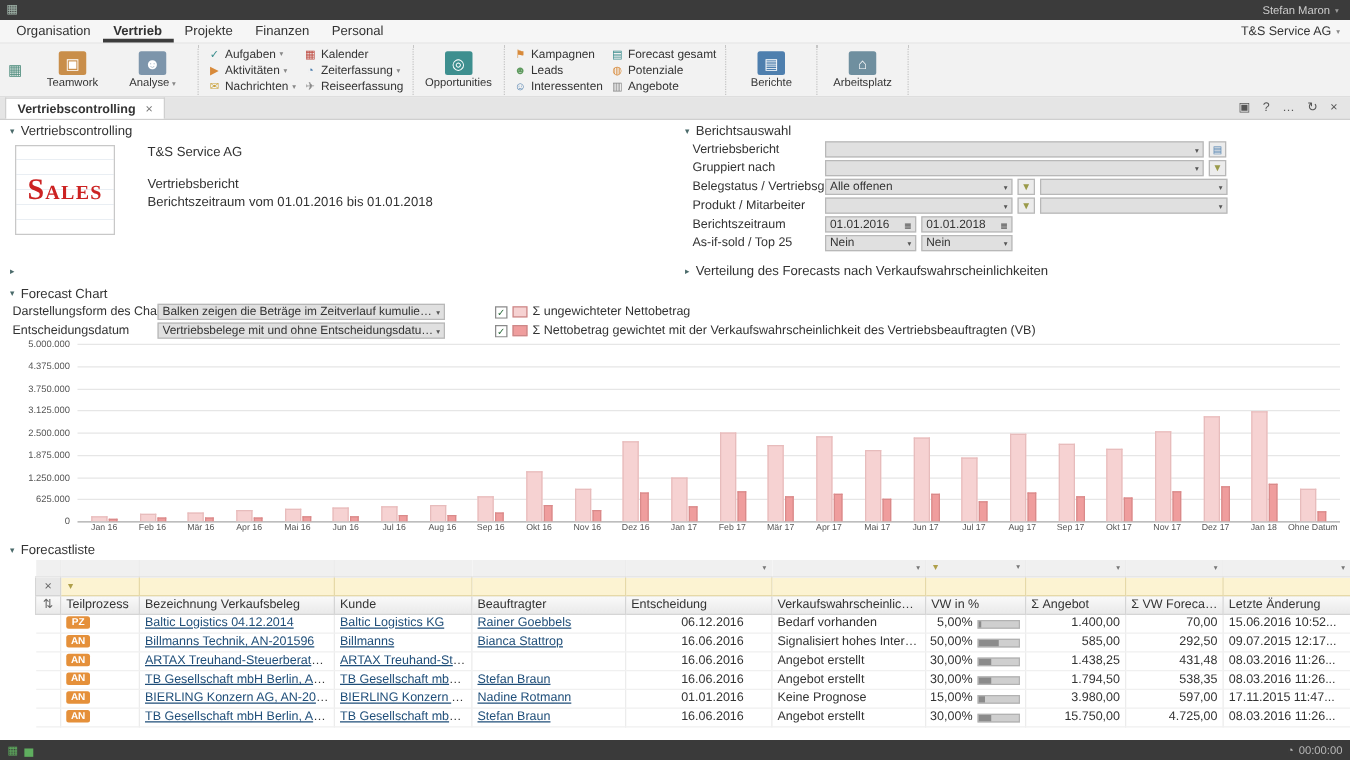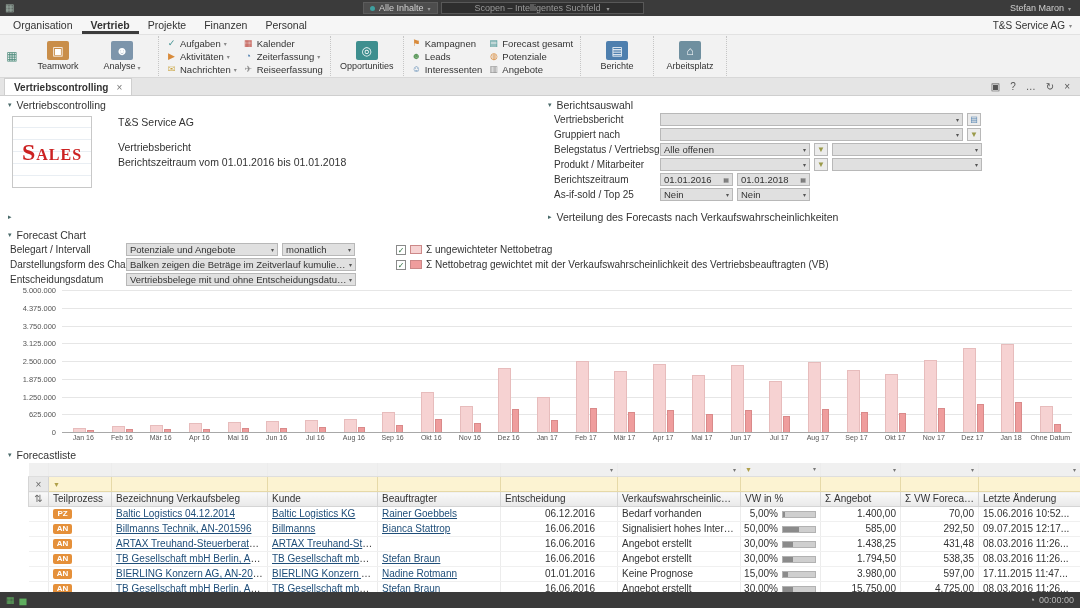--- a/index.html
+++ b/index.html
@@ -121,31 +121,20 @@
   .sb-ic.g{color:#5fae5f}
   .sb-right{margin-left:auto;display:flex;align-items:center;gap:4px;color:#b8b8b8;font-size:9px}
 </style>
 </head>
 <body>
 
 <div class="app">
 
   <div class="topbar">
     <span class="app-icon">▦</span>
-    <div class="top-center">
-      <div class="scope-btn">
-        <span class="scope-dot"></span>
-        <span>Alle Inhalte</span>
-        <span class="caret">▾</span>
-      </div>
-      <div class="search-box">
-        <span>Scopen – Intelligentes Suchfeld</span>
-        <span class="caret">▾</span>
-      </div>
-    </div>
     <div class="user-btn">
       <span>Stefan Maron</span>
       <span class="caret">▾</span>
     </div>
   </div>
 
   <div class="menubar">
     <div class="menu-item">Organisation</div>
     <div class="menu-item active">Vertrieb</div>
     <div class="menu-item">Projekte</div>
@@ -389,31 +378,20 @@
       </div>
     </div>
 
     <div class="row-c">
       <div class="sec-header">
         <span class="sec-arrow">▾</span>
         <span>Forecast Chart</span>
       </div>
       <div class="chart-controls">
         <div id="chart-rows" class="chart-rows">
-            <div class="form-row">
-              <span class="form-label">Belegart / Intervall</span>
-              <div class="ctl select m">
-                <span class="sel-text">Potenziale und Angebote</span>
-                <span class="sel-caret">▾</span>
-              </div>
-              <div class="ctl select s">
-                <span class="sel-text">monatlich</span>
-                <span class="sel-caret">▾</span>
-              </div>
-            </div>
             <div class="form-row">
               <span class="form-label">Darstellungsform des Chart</span>
               <div class="ctl select l">
                 <span class="sel-text">Balken zeigen die Beträge im Zeitverlauf kumuliert (ansteigend su...</span>
                 <span class="sel-caret">▾</span>
               </div>
             </div>
             <div class="form-row">
               <span class="form-label">Entscheidungsdatum</span>
               <div class="ctl select l">

